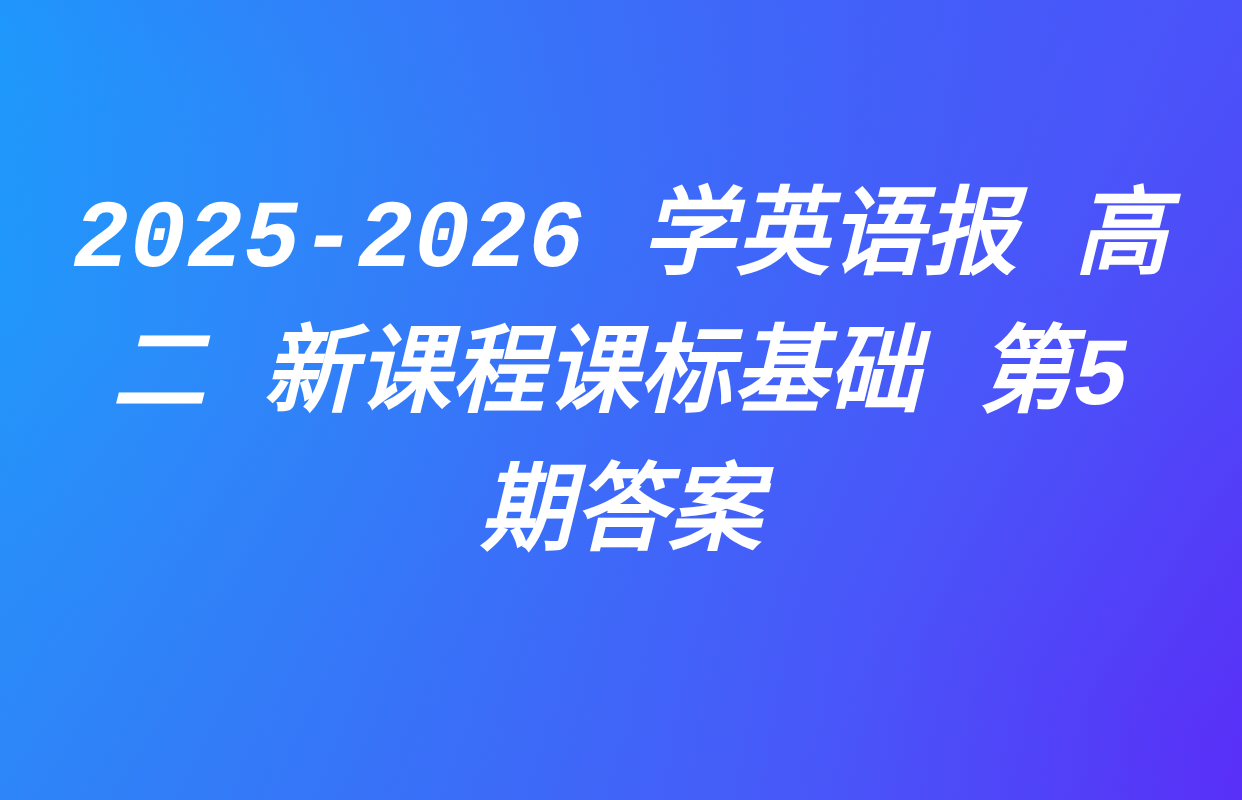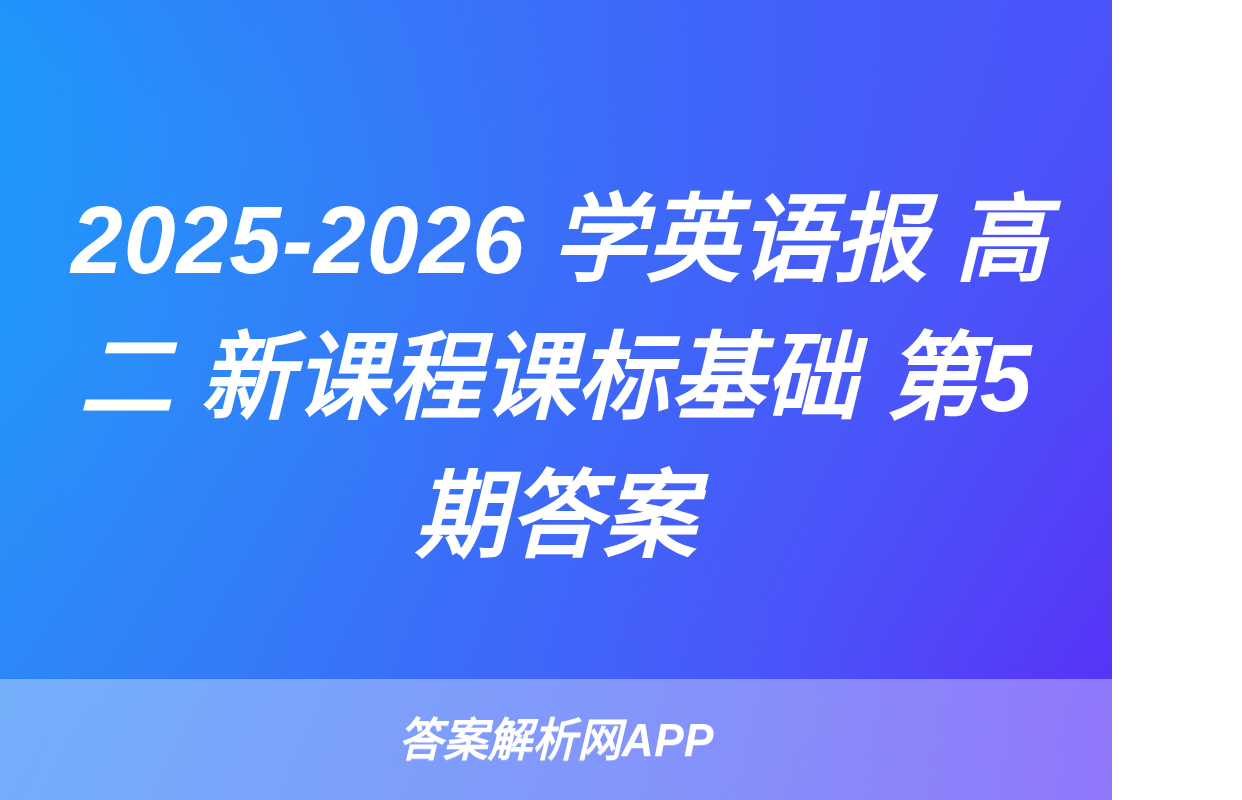--- a/index.html
+++ b/index.html
@@ -4,24 +4,24 @@
 <title>Title Card</title>
 <style>
   html, body {
     margin: 0;
     padding: 0;
     background: #ffffff;
   }
 
   #card {
     position: relative;
-    width: 1112px;
+    width: 1242px;
     height: 800px;
     overflow: hidden;
-    font-family: Liberation Sans, sans-serif;
+    font-family: Liberation Mono, monospace;
     
     background-color: #2f7df7;
     background-image:
       linear-gradient(118deg,
         #19a0fb 0%,
         #2b8cf9 22%,
         #3a6ff8 48%,
         #4a55f9 72%,
         #5a2df7 100%);
   }
@@ -97,17 +97,14 @@
 <body>
 
 <div id="card">
 
   <div class="headline">
     <span class="hl-line">2025-2026 学英语报 高</span>
     <span class="hl-line">二 新课程课标基础 第5</span>
     <span class="hl-line">期答案</span>
   </div>
 
-  <div class="footer-band">
-    <span class="footer-text">答案解析网APP</span>
-  </div>
 
 </div>
 
 </body></html>

